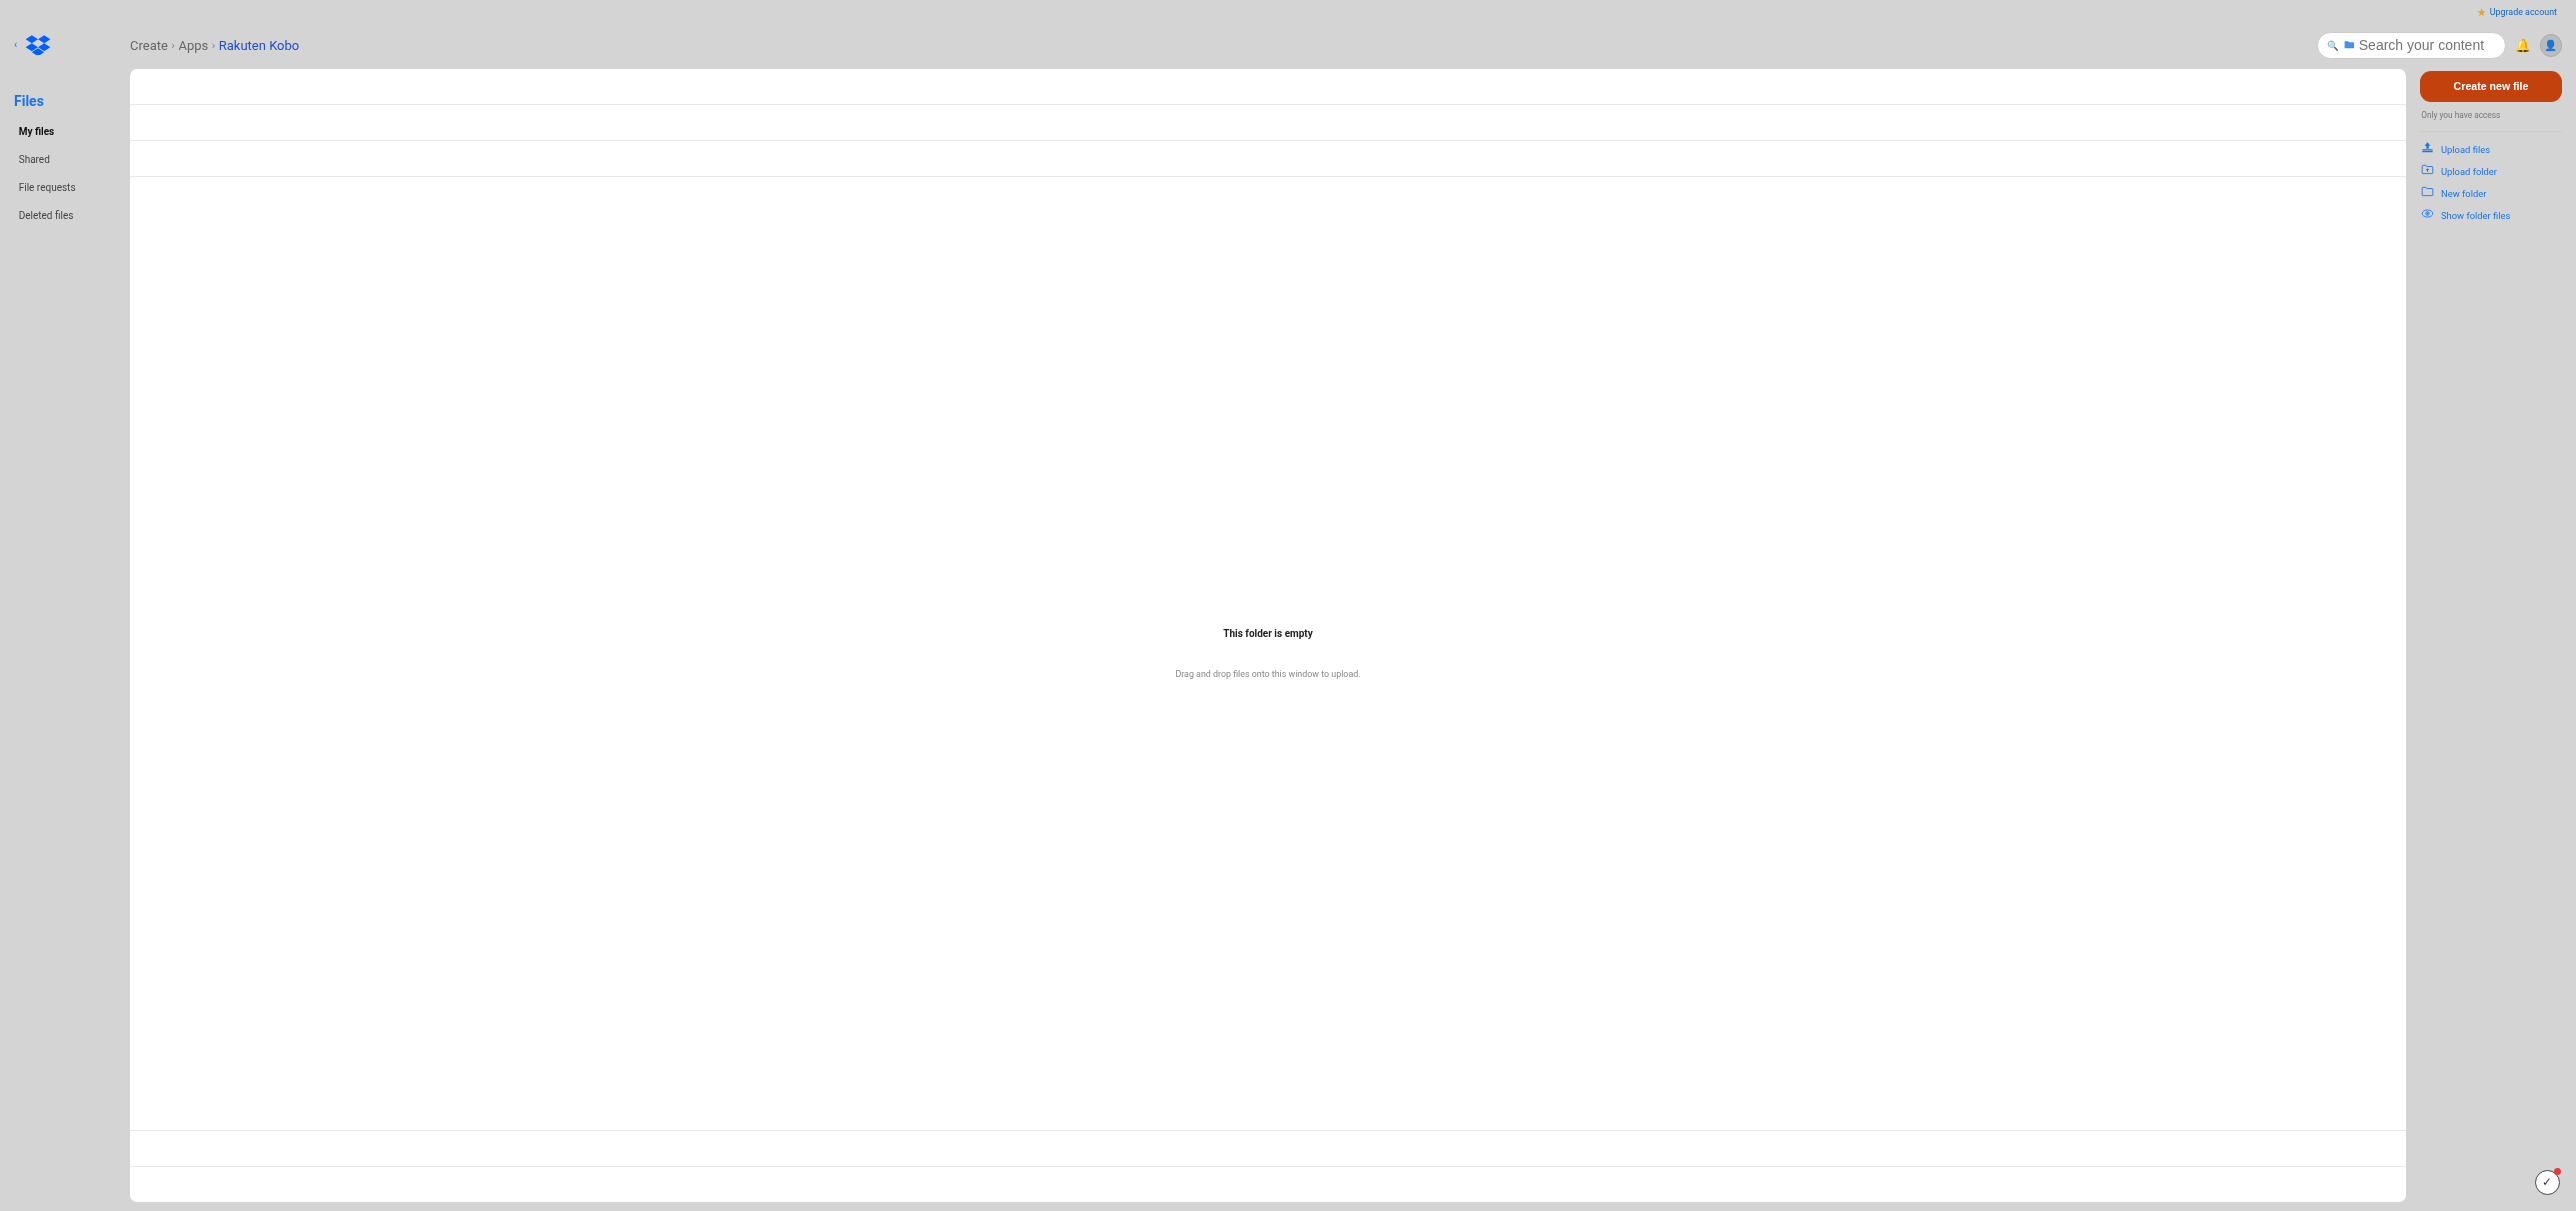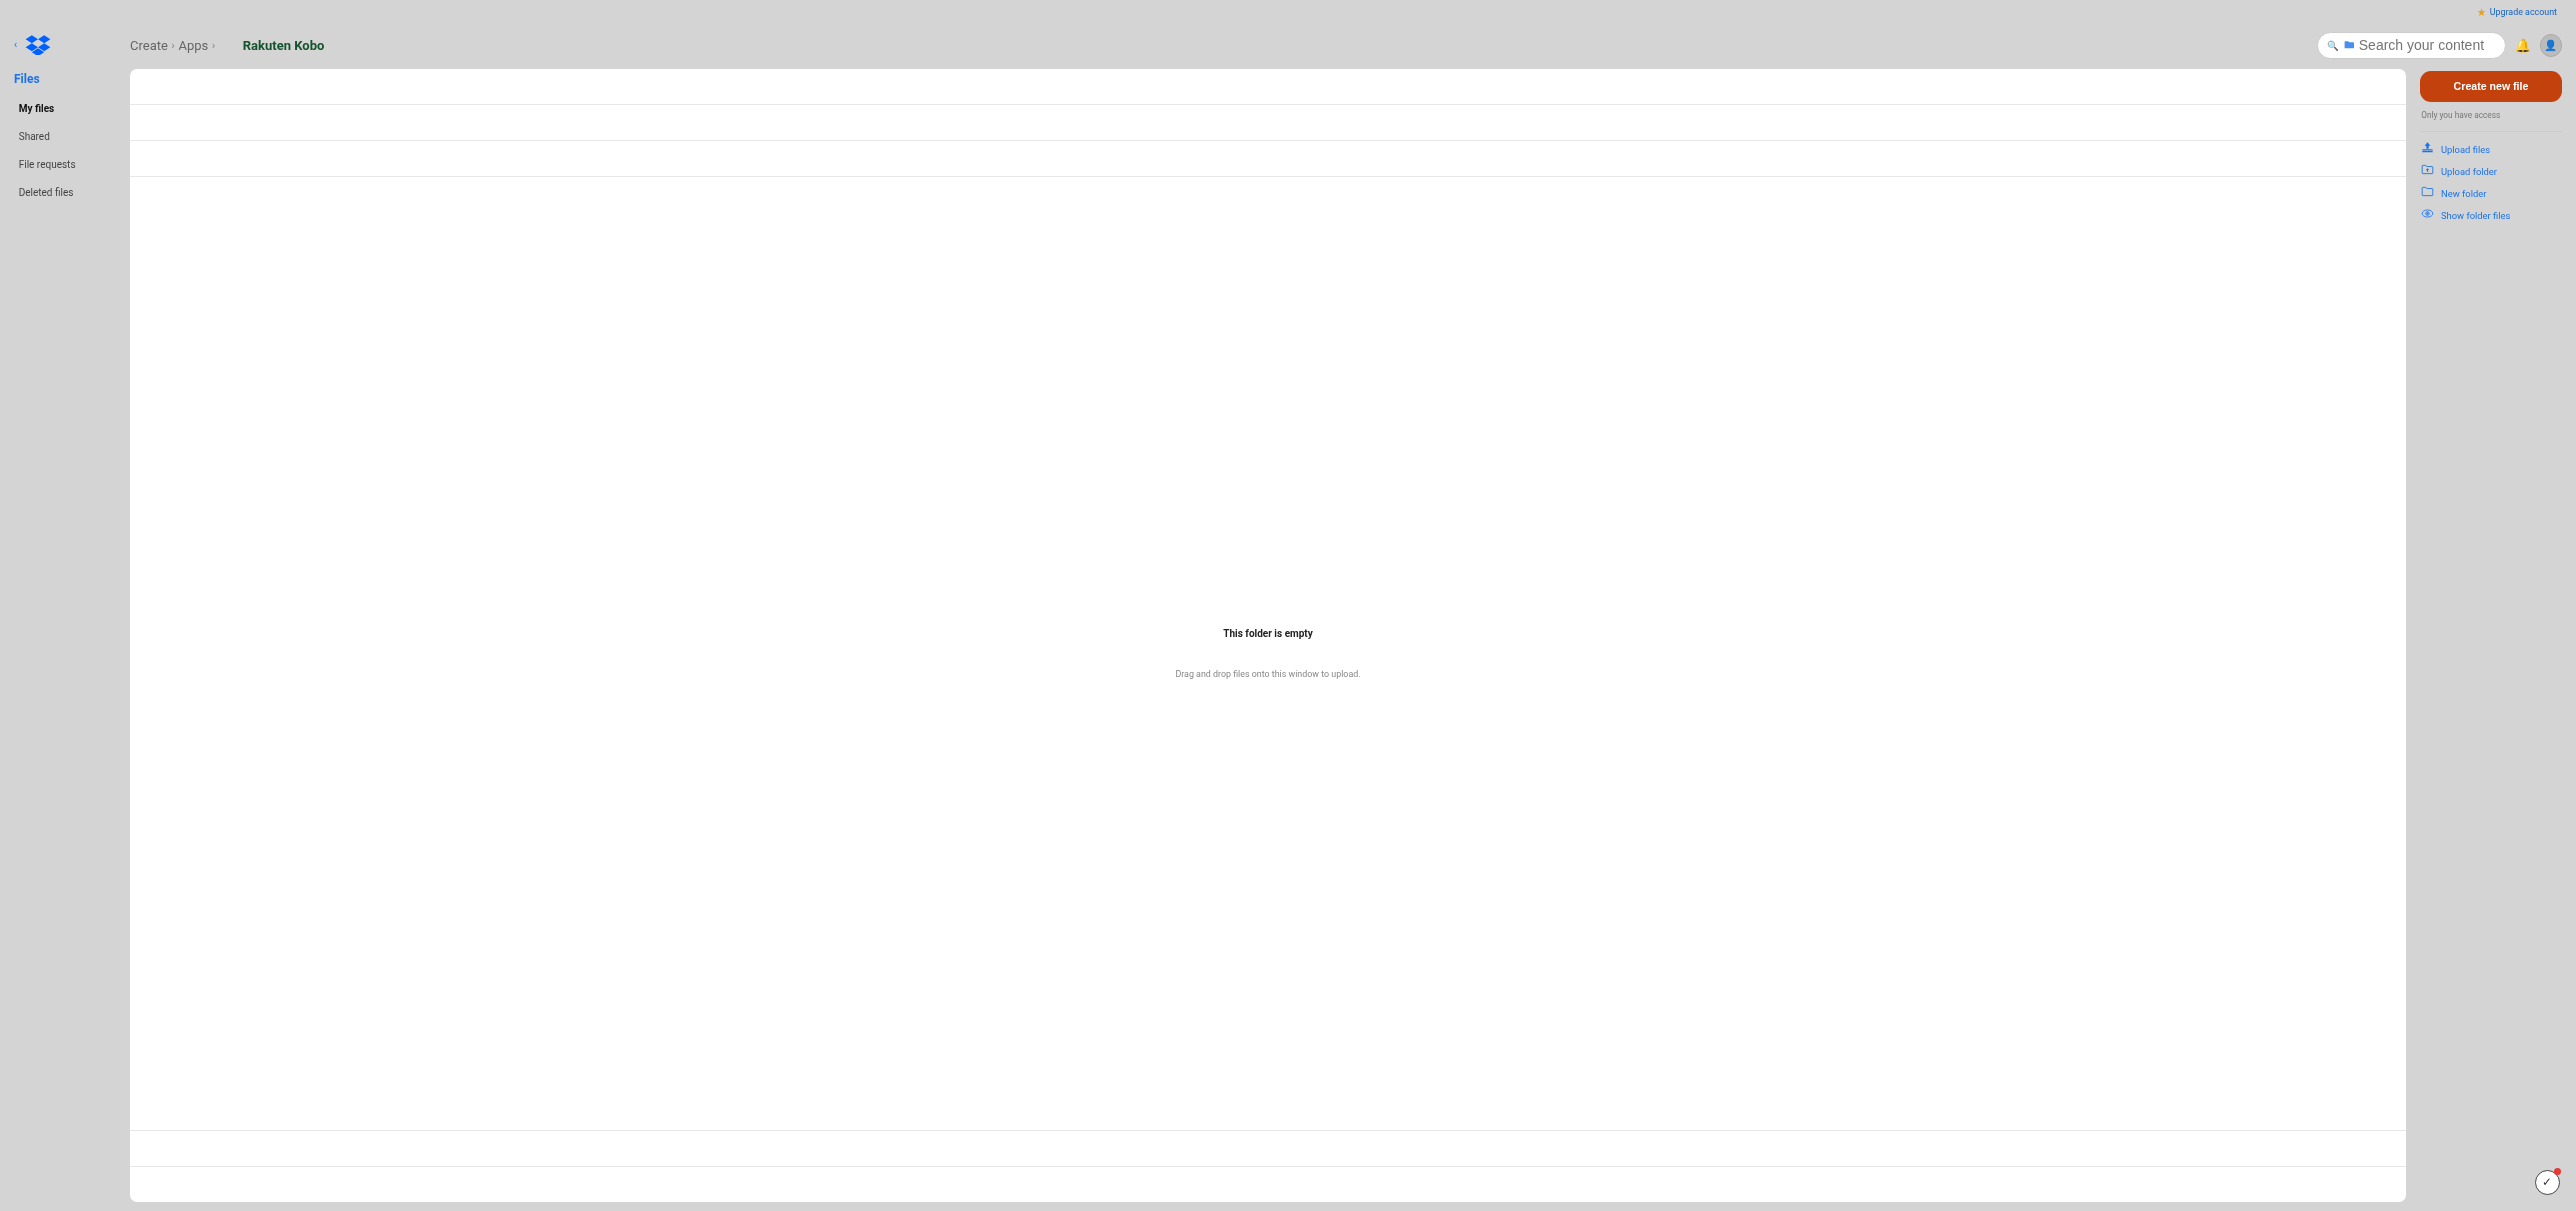--- a/index.html
+++ b/index.html
@@ -55,24 +55,25 @@
       width: 26px;
       height: 21px;
     }
     .back-arrow {
       color: #1a73e8;
       font-size: 10.6px;
       margin-right: 3.5px;
       cursor: pointer;
     }
     .sidebar-section-title {
-      font-size: 12px;
+      font-size: 14px;
       font-weight: 700;
       color: #1a73e8;
       margin-bottom: 11.8px;
+      margin-top: 21px;
     }
     .sidebar-nav {
       display: flex;
       flex-direction: column;
       gap: 5px;
     }
     .sidebar-item {
       padding: 5.9px 4.7px;
       font-size: 10px;
       color: #444;
@@ -108,23 +109,22 @@
     }
     .breadcrumb .crumb-normal {
       color: #666;
       font-weight: 400;
     }
     .breadcrumb .crumb-sep {
       color: #888;
       font-size: 11.8px;
     }
     .breadcrumb .crumb-bold {
-      color: #14532d;
-      font-weight: 700;
-      margin-left: 24px;
+      color: #1d4ed8;
+      font-weight: 400;
     }
     .search-bar {
       display: flex;
       align-items: center;
       background: #fff;
       border-radius: 14px;
       border: 0.6px solid #ccc;
       padding: 4.7px 9.4px;
       gap: 4.7px;
       width: 189px;

